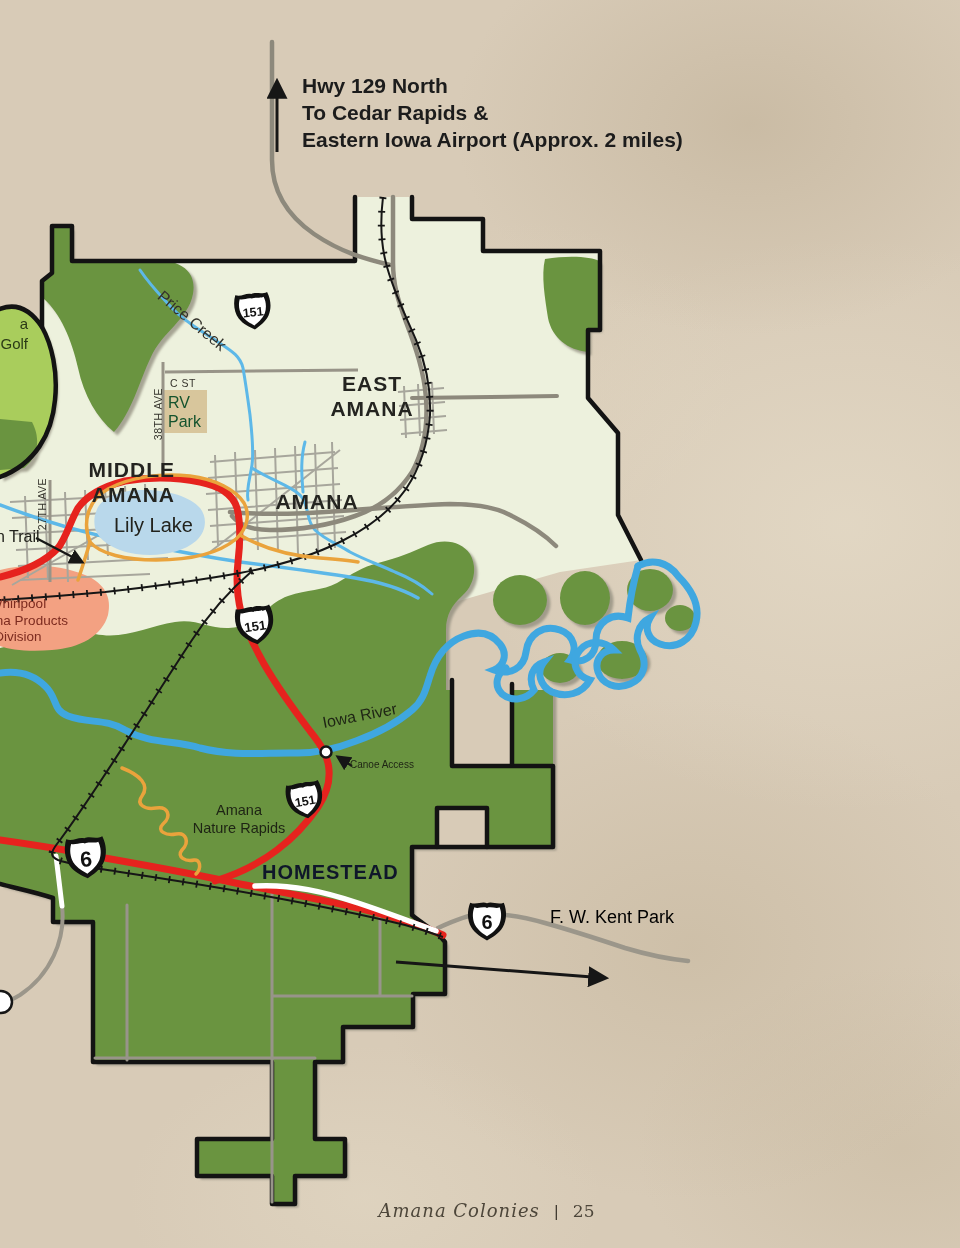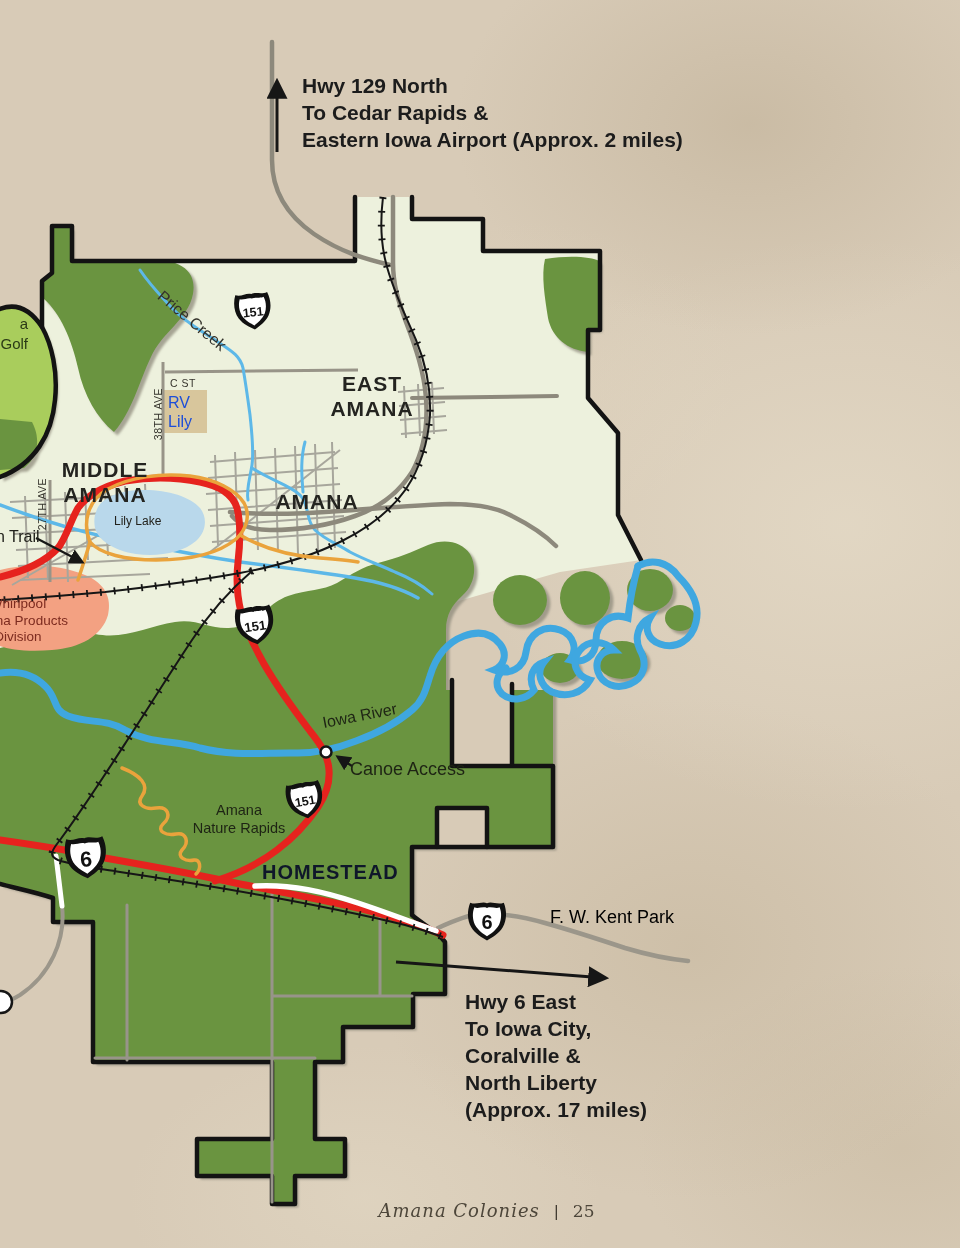--- a/index.html
+++ b/index.html
@@ -175,73 +175,66 @@
   <div>Hwy 129 North</div>
   <div>To Cedar Rapids &amp;</div>
   <div>Eastern Iowa Airport (Approx. 2 miles)</div>
 </div>
 
 <div class="lbl village" style="left:302px;top:340px;width:140px;">
   <div>EAST</div>
   <div>AMANA</div>
 </div>
 
-<div class="lbl village" style="left:35px;top:426px;width:140px;">
+<div class="lbl village" style="left:35px;top:426px;width:140px;text-align:right;">
   <div>MIDDLE</div>
   <div>AMANA</div>
 </div>
 
 <div class="lbl village" style="left:247px;top:458px;width:140px;">AMANA</div>
 
 <div class="lbl" style="left:262px;top:861px;font-weight:bold;font-size:20px;letter-spacing:1px;color:#0f172a;">HOMESTEAD</div>
 
 <div class="lbl rot" style="left:150px;top:312px;font-size:16px;color:#33312a;transform:rotate(40deg);">Price Creek</div>
 
 <div class="lbl small-street" style="left:170px;top:356px;margin-top:21px;">C ST</div>
 <div class="lbl small-street rot" style="left:132px;top:408px;transform:rotate(-90deg);">38TH AVE</div>
 <div class="lbl small-street rot" style="left:16px;top:498px;transform:rotate(-90deg);">27TH AVE</div>
 
-<div class="lbl" style="left:168px;top:393px;font-size:16px;line-height:19px;color:#1d4ed8;">
+<div class="lbl" style="left:168px;top:393px;font-size:16px;line-height:19px;color:#14532d;">
   <div>RV</div>
-  <div>Lily</div>
-</div>
-
-<div class="lbl" style="left:114px;top:514px;font-size:12px;color:#22221c;">Lily Lake</div>
+  <div>Park</div>
+</div>
+
+<div class="lbl" style="left:114px;top:514px;font-size:20px;color:#22221c;">Lily Lake</div>
 
 <div class="lbl" style="left:-4px;top:528px;font-size:16px;color:#22221c;">n Trail</div>
 
 <div class="lbl" style="left:-60px;top:596px;width:156px;text-align:center;font-size:13.5px;line-height:16.5px;color:#7d2b1f;">
   <div>Whirlpool</div>
   <div>Amana Products</div>
   <div>Division</div>
 </div>
 
 <div class="lbl" style="left:-30px;top:314px;width:58px;text-align:right;font-size:15px;line-height:20px;color:#2b3a16;">
   <div>a</div>
   <div>Golf</div>
 </div>
 
 <div class="lbl rot" style="left:322px;top:707px;font-size:16px;color:#1e2414;transform:rotate(-11deg);">Iowa River</div>
 
-<div class="lbl" style="left:350px;top:759px;font-size:18px;color:#1e2414;">Canoe Access</div>
+<div class="lbl" style="left:350px;top:759px;font-size:10px;color:#1e2414;">Canoe Access</div>
 
 <div class="lbl" style="left:177px;top:802px;width:124px;text-align:center;font-size:14.5px;line-height:17.5px;color:#1e2414;">
   <div>Amana</div>
   <div>Nature Rapids</div>
 </div>
 
 <div class="lbl" style="left:550px;top:907px;font-size:18px;color:#000000;">F. W. Kent Park</div>
 
-<div class="lbl note" style="left:465px;top:988px;">
-  <div>Hwy 6 East</div>
-  <div>To Iowa City,</div>
-  <div>Coralville &amp;</div>
-  <div>North Liberty</div>
-  <div>(Approx. 17 miles)</div>
-</div>
 
 <div class="shield" style="left:233px;top:292px;transform:rotate(-6deg);">
   <svg width="40" height="38" viewBox="0 0 40 38">
     <path fill="#111" d="M20,2 C15,0 10,4 4,1.5 C1,9 1,18 5,25 C9,31.5 15,34.5 20,37.5 C25,34.5 31,31.5 35,25 C39,18 39,9 36,1.5 C30,4 25,0 20,2 Z"></path>
     <path fill="#fff" d="M20,6.5 C16,5 11.5,7.5 8,6 C6,11 6,17 8.5,22.5 C12,28.5 16.5,31 20,33.5 C23.5,31 28,28.5 31.5,22.5 C34,17 34,11 32,6 C28.5,7.5 24,5 20,6.5 Z"></path>
     <text x="20" y="24.5" font-size="12.5" text-anchor="middle">151</text>
   </svg>
 </div>
 <div class="shield" style="left:234px;top:605px;transform:rotate(-8deg);">
   <svg width="42" height="40" viewBox="0 0 40 38">

